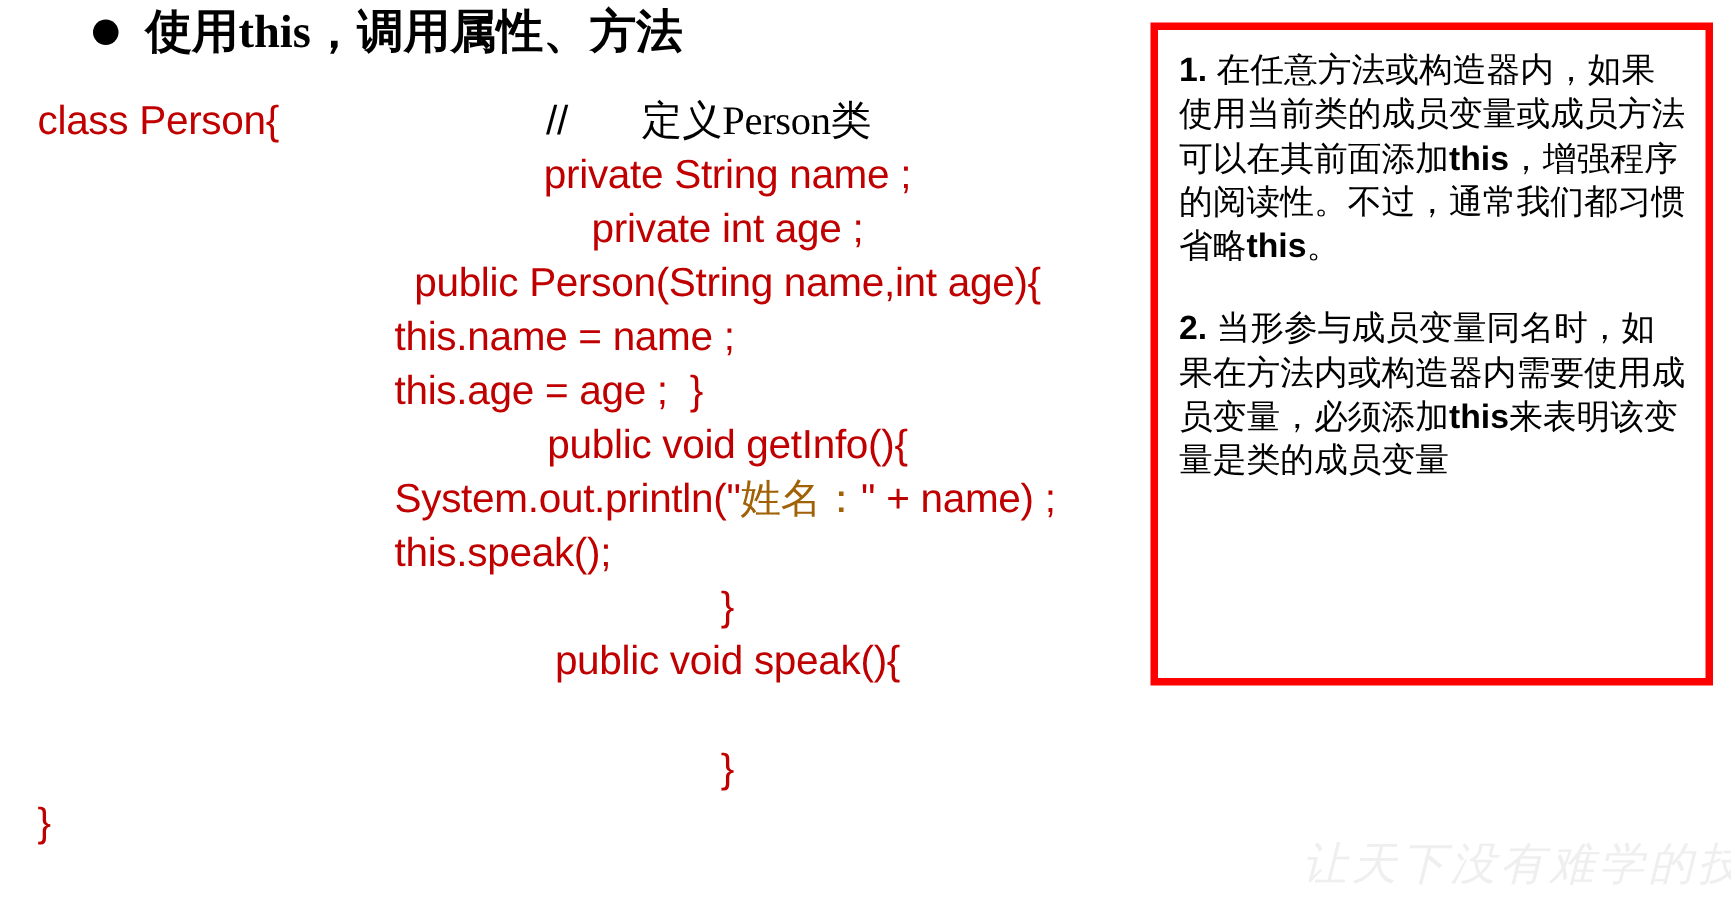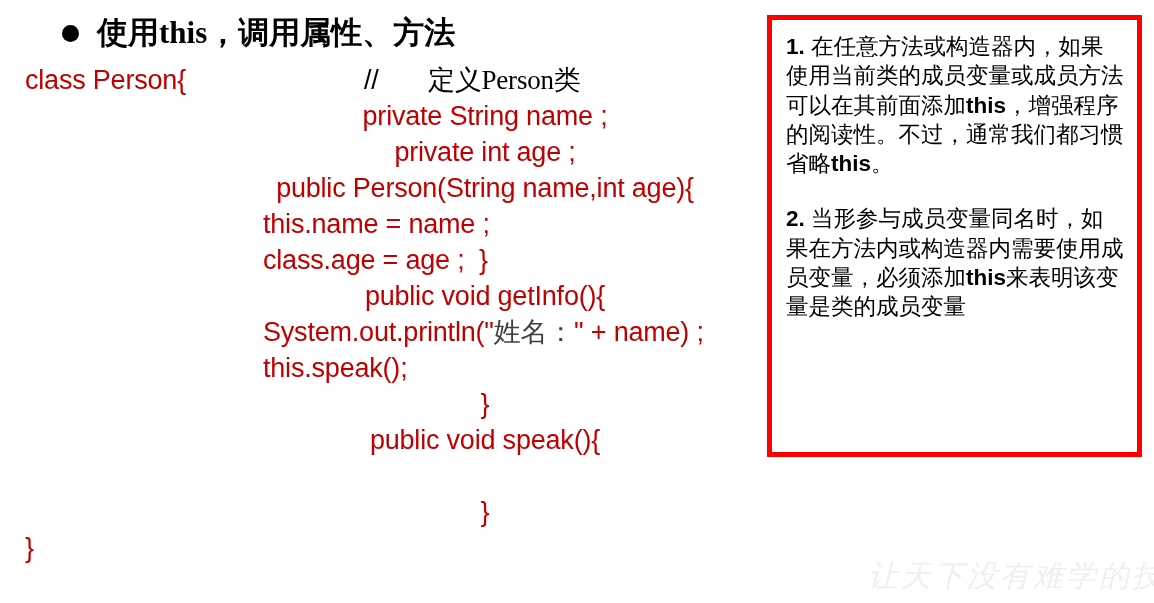--- a/index.html
+++ b/index.html
@@ -13,21 +13,21 @@
     height: 603px;
     background: #ffffff;
     overflow: hidden;
     font-family: "Liberation Sans", sans-serif;
   }
 
   
   #title-row {
     position: absolute;
     left: 62px;
-    top: 16px;
+    top: 4px;
     display: flex;
     align-items: center;
     gap: 18px;
     white-space: nowrap;
   }
   #title-bullet {
     width: 17px;
     height: 17px;
     border-radius: 50%;
     background: #000000;
@@ -65,21 +65,21 @@
 
   .cmt {
     color: #000000;
     font-family: "Liberation Sans", sans-serif;
   }
   .cmt-cn {
     font-family: "Liberation Serif", serif;
     margin-left: 42px;
   }
   .str-cn {
-    color: #404040;
+    color: #a16207;
     font-family: "Liberation Serif", serif;
   }
 
   
   .code-line .comment-gap {
     display: inline-block;
     width: 178px;
   }
 
   
@@ -130,21 +130,21 @@
     <span id="title-bullet"></span>
     <span id="title-text">使用this，调用属性、方法</span>
   </div>
 
   <div id="code-block">
       <div class="code-line ind-0"><span>class Person{</span><span class="comment-gap"></span><span class="cmt"><span>// </span><span class="cmt-cn">定义Person类</span></span></div>
       <div class="code-line ind-1"><span>private String name ;</span></div>
       <div class="code-line ind-1"><span>private int age ;</span></div>
       <div class="code-line ind-1"><span>public Person(String name,int age){</span></div>
       <div class="code-line ind-2"><span>this.name = name ;</span></div>
-      <div class="code-line ind-2"><span>class.age = age ;  }</span></div>
+      <div class="code-line ind-2"><span>this.age = age ;  }</span></div>
       <div class="code-line ind-1"><span>public void getInfo(){</span></div>
       <div class="code-line ind-2"><span>System.out.println("</span><span class="str-cn">姓名：</span><span>" + name) ;</span></div>
       <div class="code-line ind-2"><span>this.speak();</span></div>
       <div class="code-line ind-1"><span>}</span></div>
       <div class="code-line ind-1"><span>public void speak(){</span></div>
       <div class="code-line ind-0"><span>&nbsp;</span></div>
       <div class="code-line ind-1"><span>}</span></div>
       <div class="code-line ind-0"><span>}</span></div>
     </div>
 

